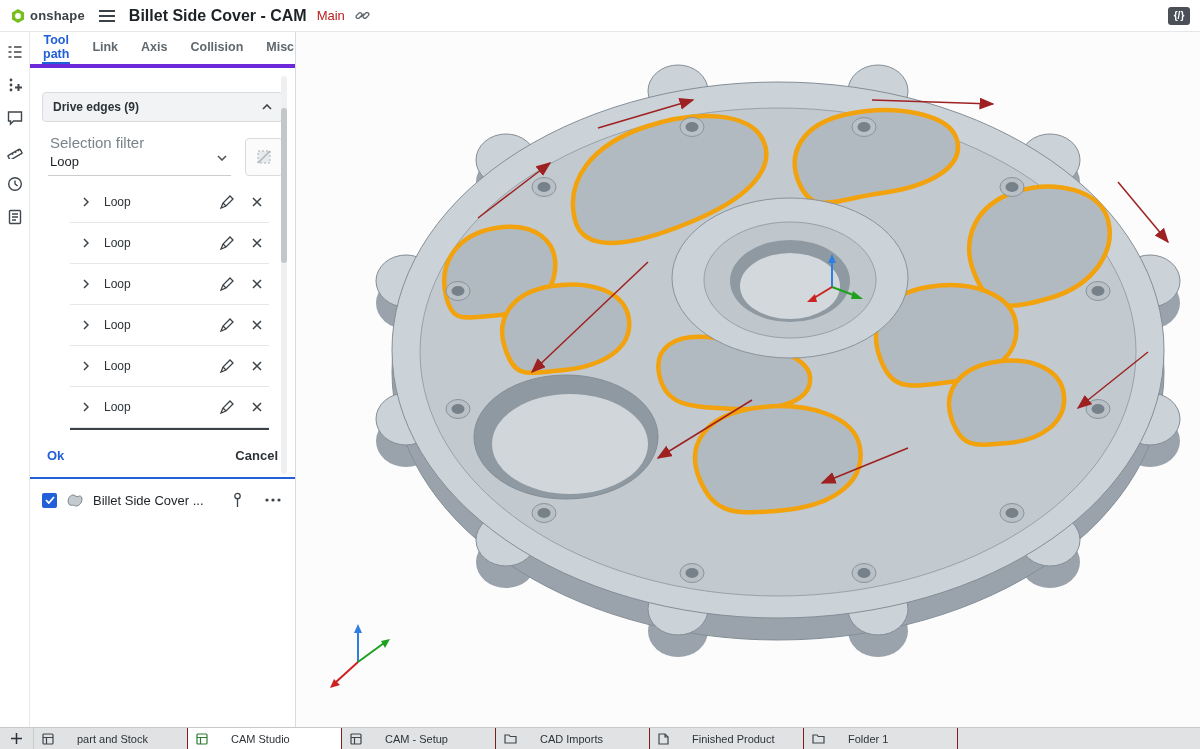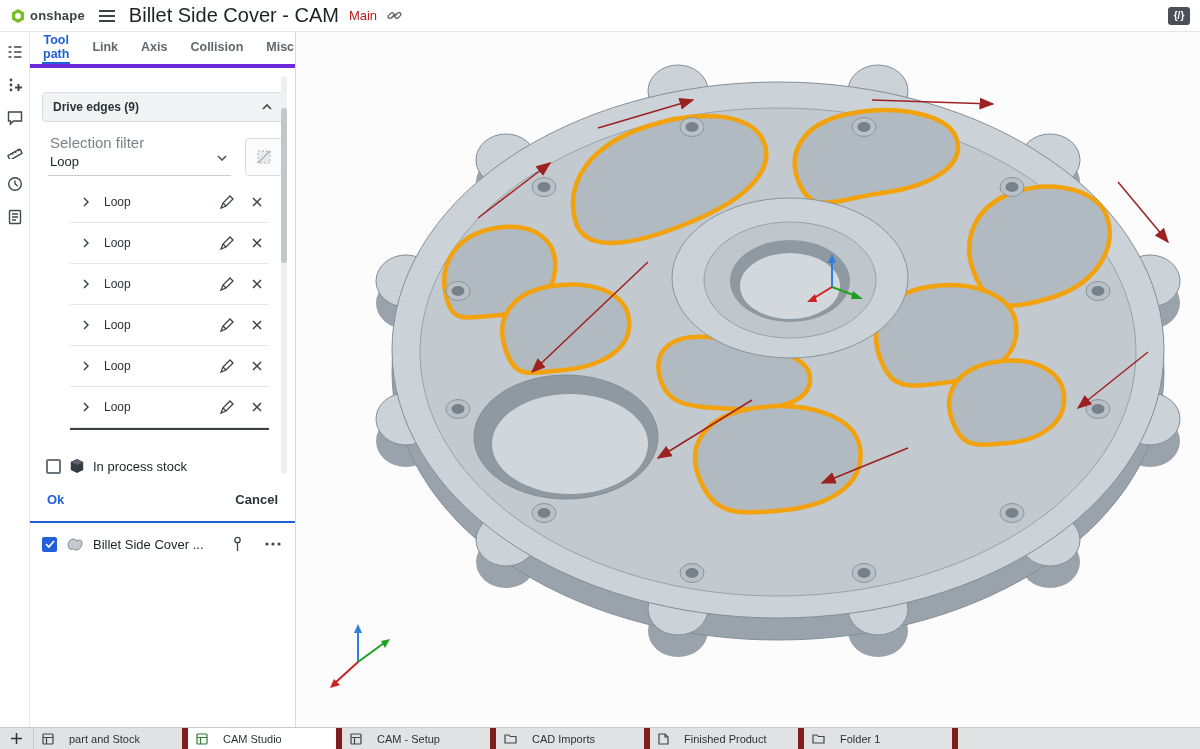--- a/index.html
+++ b/index.html
@@ -5,21 +5,21 @@
 <style>
   * { box-sizing: border-box; margin: 0; padding: 0; }
   html,body { width:1200px; height:749px; font-family:"Liberation Sans",sans-serif; background:#fff; overflow:hidden; }
   .app { width:1200px; height:749px; display:flex; flex-direction:column; position:relative; }
 
   
   .topbar { height:32px; background:#fff; border-bottom:1px solid #e4e6e8; display:flex; align-items:center; padding:0 10px; gap:10px; flex:0 0 32px; }
   .logo { display:flex; align-items:center; gap:4px; cursor:pointer; }
   .logo span { font-size:13px; color:#3c4348; font-weight:bold; letter-spacing:.2px; }
   .hamburger { background:none; border:none; display:flex; align-items:center; padding:2px 4px; cursor:pointer; }
-  .doc-title { font-size:20px; font-weight:normal; color:#1d2226; white-space:nowrap; }
+  .doc-title { font-size:16px; font-weight:bold; color:#1d2226; white-space:nowrap; }
   .workspace { font-size:13px; color:#b91c1c; }
   .linkicon { display:flex; align-items:center; cursor:pointer; }
   .top-spacer { flex:1; }
   .code-badge { width:22px; height:18px; background:#4a5056; color:#fff; border-radius:3px; font-size:10px; font-weight:bold; display:flex; align-items:center; justify-content:center; cursor:pointer; }
 
   
   .body { display:flex; flex:1 1 auto; min-height:0; }
   .iconstrip { width:30px; border-right:1px solid #e6e8ea; background:#fff; display:flex; flex-direction:column; align-items:center; padding-top:8px; gap:9px; }
   .iconstrip button { width:26px; height:24px; border:none; background:none; color:#3f464c; display:flex; align-items:center; justify-content:center; cursor:pointer; }
 
@@ -68,21 +68,21 @@
   .comp-pin, .comp-more { border:none; background:none; display:flex; cursor:pointer; padding:2px; }
   .comp-more { margin-left:10px; }
 
   
   .viewport { flex:1; background:#fcfcfd; position:relative; overflow:hidden; }
   .viewport svg { display:block; }
 
   
   .tabbar { height:22px; flex:0 0 22px; background:#e0e2e4; border-top:1px solid #c7cacc; display:flex; align-items:stretch; font-size:11px; color:#2c3338; }
   .plus-tab { width:34px; border:none; border-right:1px solid #c8cbcd; background:none; display:flex; align-items:center; justify-content:center; cursor:pointer; }
-  .doc-tab { width:154px; border:none; border-right:6px solid #7f1d1d; background:none; display:flex; align-items:center; gap:15px; padding:7px 8px; cursor:pointer; font-size:11px; color:#2c3338; white-space:nowrap; overflow:hidden; }
+  .doc-tab { width:154px; border:none; border-right:1px solid #7f1d1d; background:none; display:flex; align-items:center; gap:23px; padding:7px 8px; cursor:pointer; font-size:11px; color:#2c3338; white-space:nowrap; overflow:hidden; }
   .doc-tab.active { background:#fff; }
 </style>
 </head>
 <body>
 
 <div class="app">
 
   <header class="topbar">
     <div class="logo">
       <svg width="16" height="16" viewBox="0 0 24 24">
@@ -301,28 +301,20 @@
                 <path d="M2 2l8 8M10 2l-8 8" stroke="#3c4348" stroke-width="1.5"></path>
               </svg>
             </button>
         </div>
       </div>
 
       <div class="vscroll">
           <div class="thumb"></div>
         </div>
 
-      <label class="stock-row">
-        <span class="cb"></span>
-        <svg width="16" height="16" viewBox="0 0 16 16">
-            <path d="M8 1l6.2 3v8L8 15l-6.2-3V4z" fill="#343b41"></path>
-            <path d="M8 1l6.2 3L8 7 1.8 4z" fill="#5a636b"></path>
-          </svg>
-        <span class="stock-label">In process stock</span>
-      </label>
 
       <div class="actions">
         <button class="btn-link btn-ok">Ok</button>
         <button class="btn-link btn-cancel">Cancel</button>
       </div>
       <div class="dialog-end"></div>
 
 
       <div class="comp-item">
         <span class="cb-checked">

